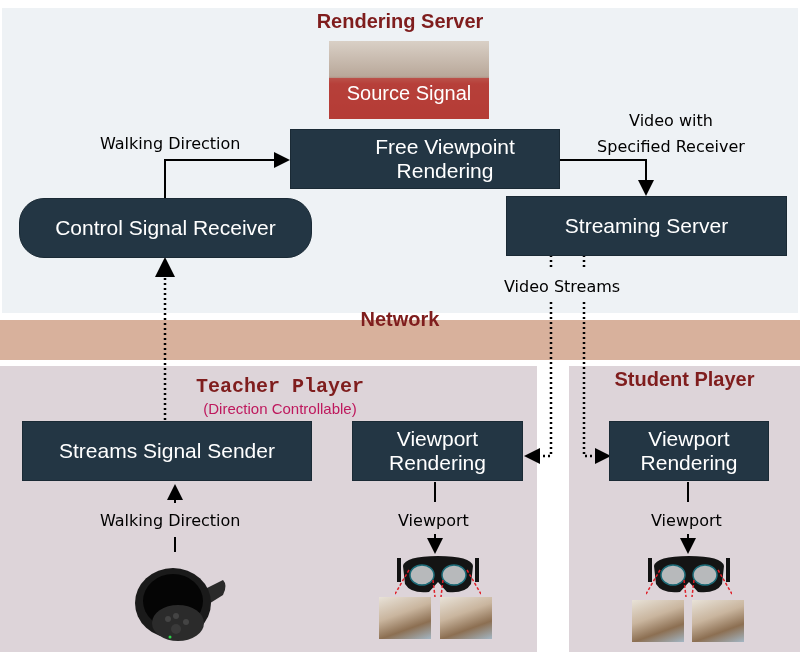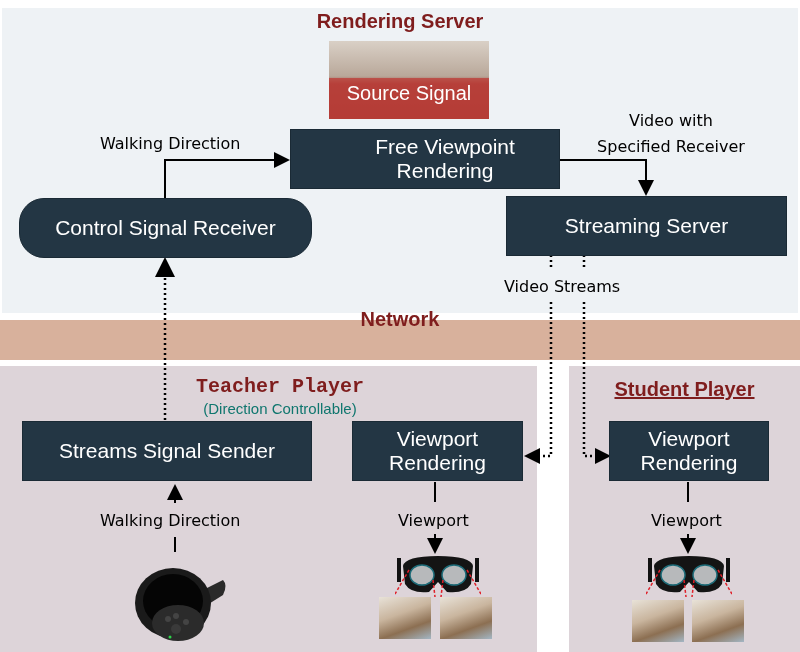--- a/index.html
+++ b/index.html
@@ -3,21 +3,21 @@
 <meta charset="utf-8">
 <style>
   html, body { margin:0; padding:0; background:#ffffff; }
   body { width:800px; height:652px; position:relative; overflow:hidden; font-family:"Liberation Sans", sans-serif; }
   .panel { position:absolute; }
   .server-panel { left:2px; top:8px; width:796px; height:305px; background:#eef2f5; }
   .network-band { left:0; top:320px; width:800px; height:40px; background:#d8b19c; }
   .teacher-panel { left:0; top:366px; width:537px; height:286px; background:#ddd4d9; }
   .student-panel { left:569px; top:366px; width:231px; height:286px; background:#ddd4d9; }
   .title { position:absolute; font-weight:bold; color:#7f1d1d; font-size:20px; text-align:center; white-space:nowrap; font-family:"Liberation Sans", sans-serif; }
-  .subtitle { position:absolute; font-size:15px; color:#0f766e; text-align:center; white-space:nowrap; }
+  .subtitle { position:absolute; font-size:15px; color:#be185d; text-align:center; white-space:nowrap; }
   .box { position:absolute; background:#233644; color:#fff; display:flex; align-items:center; justify-content:center; text-align:center; font-size:21px; line-height:1.15; border:1px solid #1a2a35; }
   .lbl { position:absolute; font-family:"DejaVu Sans", sans-serif; font-size:16px; color:#000; white-space:nowrap; text-align:center; }
   .source-video { position:absolute; left:329px; top:41px; width:160px; height:78px; overflow:hidden; background:linear-gradient(180deg,#d9d0c6 0%, #b9a89a 45%, #a24b43 55%, #9b3c36 100%); }
   .source-video .band { position:absolute; left:0; top:37px; width:100%; height:41px; background:rgba(190,60,55,0.75); }
   .source-video .txt { position:absolute; left:0; top:41px; width:100%; text-align:center; color:#fff; font-size:20px; }
   svg.overlay { position:absolute; left:0; top:0; }
   .thumb { position:absolute; width:52px; height:42px; background:linear-gradient(160deg,#e8e2d8 0%, #c9b59e 40%, #8c6f52 70%, #a3b6c4 100%); }
 </style>
 </head>
 <body>
@@ -103,21 +103,21 @@
   <rect x="2" y="6" width="4" height="24" fill="#111"></rect>
     <rect x="80" y="6" width="4" height="24" fill="#111"></rect>
   <path d="M8,14 Q10,4 43,4 Q76,4 78,14 L76,32 Q70,42 52,40 L43,30 L34,40 Q16,42 10,32 z" fill="#141414"></path>
   <ellipse cx="27" cy="23" rx="12" ry="10" fill="#b7b9bb" stroke="#1d6b78" stroke-width="1.5"></ellipse>
   <ellipse cx="59" cy="23" rx="12" ry="10" fill="#b7b9bb" stroke="#1d6b78" stroke-width="1.5"></ellipse>
   <path d="M14,18 L0,42 M38,28 L40,45 M48,28 L46,45 M72,18 L86,42" stroke="#e0202a" stroke-width="1.5" stroke-dasharray="3,2"></path>
 </svg>
 <div class="thumb" style="left:379px;top:597px;"></div>
 <div class="thumb" style="left:440px;top:597px;"></div>
 
-<div class="title" style="left:569px;width:231px;top:378px;text-decoration:underline;">Student Player</div>
+<div class="title" style="left:569px;width:231px;top:368px;">Student Player</div>
 <div class="box" style="left:609px;top:421px;width:158px;height:58px;">
   <div>
       <div>Viewport</div>
       <div>Rendering</div>
     </div>
 </div>
 <div class="lbl" style="left:651px;top:511px;">Viewport</div>
 <svg style="position:absolute;left:646px;top:552px;" width="86" height="45">
   <rect x="2" y="6" width="4" height="24" fill="#111"></rect>
     <rect x="80" y="6" width="4" height="24" fill="#111"></rect>

